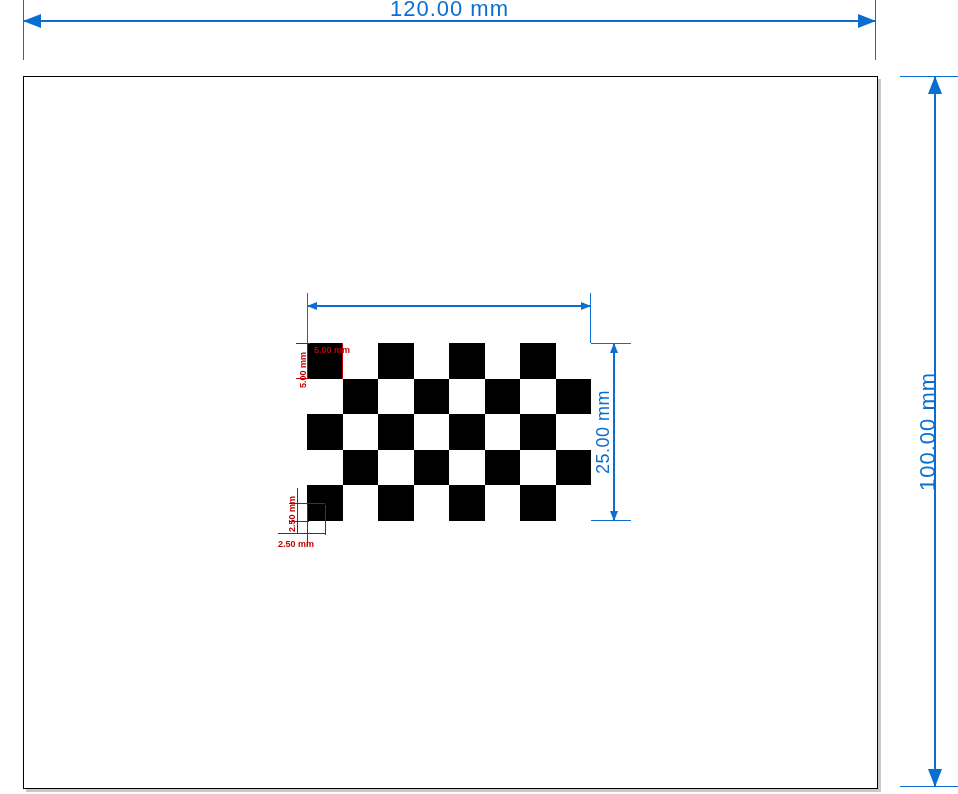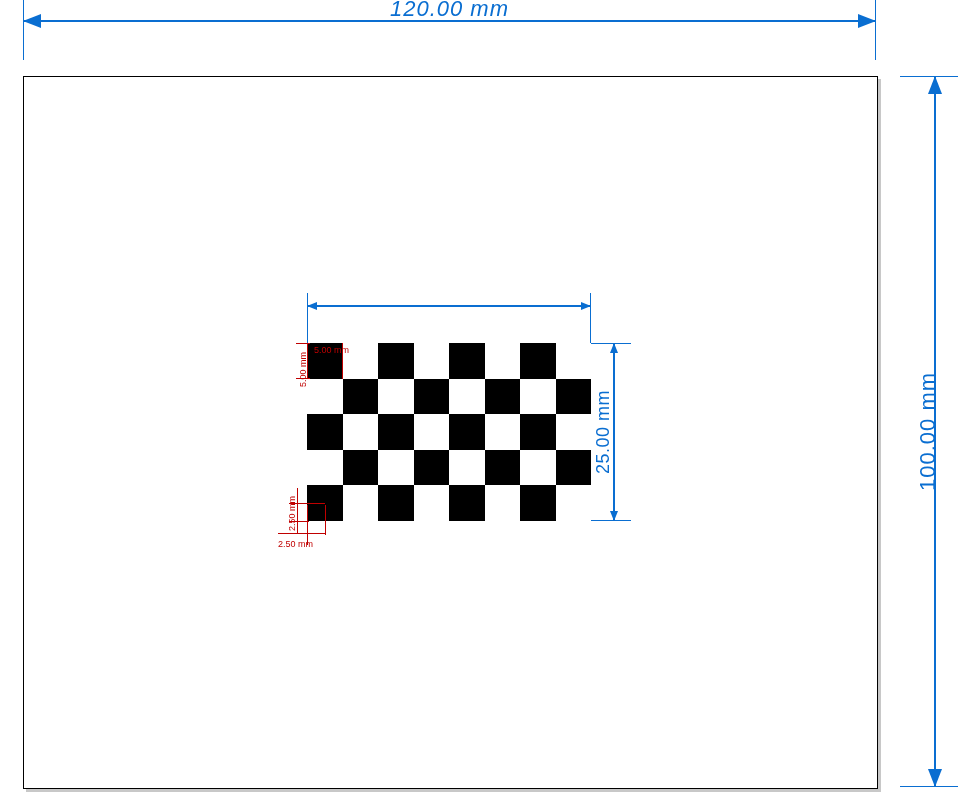--- a/index.html
+++ b/index.html
@@ -29,21 +29,20 @@
     box-shadow: 3px 3px 0 0 #c8c8c8;
   }
 
   
   .dim-top {
     position: absolute;
     left: 23px;
     top: 0;
     width: 853px;
     height: 60px;
-    font-style: italic;
   }
   .dim-top .ext {
     position: absolute;
     top: 0;
     width: 0;
     height: 60px;
     border-left: 1px solid #0a6ed1;
   }
   .dim-top .dimline {
     position: absolute;
@@ -186,20 +185,21 @@
     justify-content: center;
     width: 40px;
   }
 
   
   .dim-red {
     position: absolute;
     color: #c00000;
     font-size: 9px;
     white-space: nowrap;
+    font-weight: bold;
   }
   .redline-h {
     position: absolute;
     height: 0;
     border-top: 1px solid #c00000;
   }
   .redline-v {
     position: absolute;
     width: 0;
     border-left: 1px solid #c00000;

